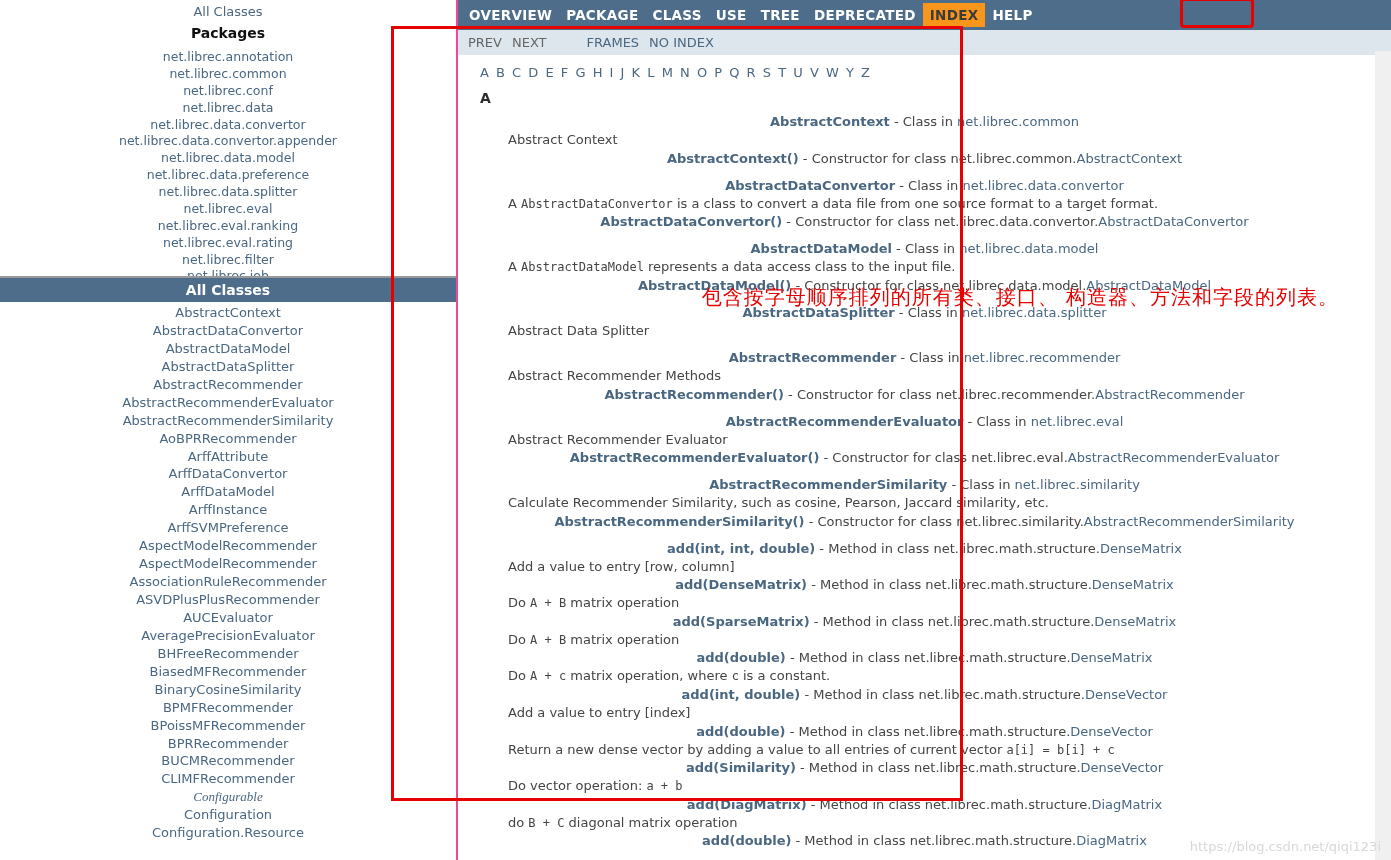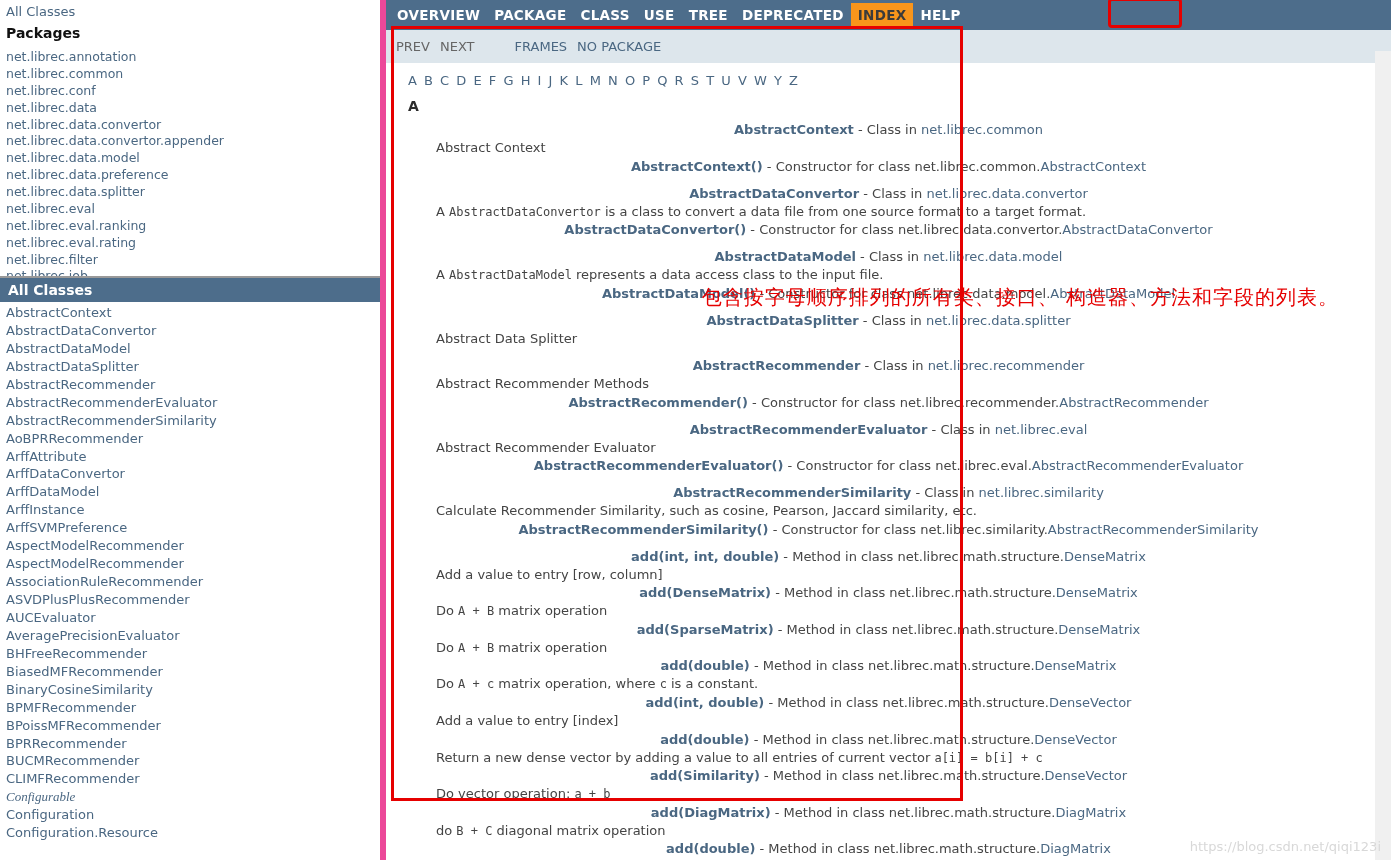--- a/index.html
+++ b/index.html
@@ -1,40 +1,40 @@
 <!DOCTYPE html>
 <html><head>
 <meta charset="utf-8">
 <style>
 * { margin:0; padding:0; box-sizing:border-box; }
 body { font-family:"DejaVu Sans",Arial,sans-serif; font-size:13px; color:#333; overflow:hidden; }
 a { color:#4a6782; text-decoration:none; }
 
 .container { display:flex; width:1391px; height:860px; }
-.left { width:386px; display:flex; flex-direction:column; border-right:6px solid #ec4899; }
+.left { width:458px; display:flex; flex-direction:column; border-right:2px solid #ec4899;text-align:center; }
 .right { flex:1; display:flex; flex-direction:column; overflow:hidden; }
 
 .panel-top { height:278px; overflow-y:scroll; border-bottom:2px solid #999; background:#fff; padding:2px 6px; }
 .panel-bottom { flex:1; overflow-y:scroll; background:#fff; }
 
 .all-classes-link { color:#4a6782; font-size:13px; display:block; margin:2px 0 6px; }
 .pkg-heading { font-weight:bold; color:#111; font-size:14px; margin:4px 0 8px; }
 .pkg-list a { display:block; color:#4a6782; font-size:12.5px; line-height:1.35; }
 
 .hdr-bar { background:#4d6d8b; color:#fff; font-weight:bold; font-size:14px; padding:4px 8px; }
 .cls-list { padding:2px 6px 20px; }
 .cls-list a { display:block; color:#4a6782; font-size:13px; line-height:1.38; }
 .cls-list a.italic { font-style:italic;font-family:Liberation Serif, serif; }
 
 .navbar { background:#4d6d8b; display:flex; align-items:center; height:30px; padding:0 4px; position:relative; }
 .navbar span { color:#fff; font-weight:bold; font-size:13.5px; padding:4px 7px; letter-spacing:0.3px; }
 .nav-index { background:#f8951b; color:#3b3b3b !important; position:relative; z-index:5; }
 .red-box-nav { position:absolute; border:3px solid #e60000; border-radius:4px; top:-2px; left:722px; width:74px; height:30px; z-index:6; pointer-events:none; }
 
-.subnav { background:#dde6ec; height:33px; display:flex; align-items:center; padding:12px 10px; gap:18px; font-size:13px; color:#666; }
+.subnav { background:#dde6ec; height:25px; display:flex; align-items:center; padding:12px 10px; gap:18px; font-size:13px; color:#666; }
 .subnav a { color:#4a6782; }
 .subnav .grp { display:flex; gap:10px; }
 .subnav .grp2 { margin-left:22px; }
 
 .content { flex:1; overflow-y:auto; padding:10px 22px 22px; position:relative; }
 .alpha { margin-bottom:10px; }
 .alpha a { color:#4a6782; margin-right:3px; font-size:13px; }
 .sect-letter { font-weight:bold; font-size:14px; color:#2c2c2c; margin:4px 0 8px; }
 
 .entry { margin:2px 0;text-align:center; }
@@ -123,21 +123,21 @@
         <span>HELP</span>
         <div class="red-box-nav"></div>
     </div>
     <div class="subnav">
       <div class="grp">
         <span>PREV</span>
         <span>NEXT</span>
       </div>
       <div class="grp grp2">
         <a href="#">FRAMES</a>
-        <a href="#">NO PACKAGE</a>
+        <a href="#">NO INDEX</a>
       </div>
     </div>
     <div class="content">
       <div class="alpha" id="alpha"><a href="#">A</a> <a href="#">B</a> <a href="#">C</a> <a href="#">D</a> <a href="#">E</a> <a href="#">F</a> <a href="#">G</a> <a href="#">H</a> <a href="#">I</a> <a href="#">J</a> <a href="#">K</a> <a href="#">L</a> <a href="#">M</a> <a href="#">N</a> <a href="#">O</a> <a href="#">P</a> <a href="#">Q</a> <a href="#">R</a> <a href="#">S</a> <a href="#">T</a> <a href="#">U</a> <a href="#">V</a> <a href="#">W</a> <a href="#">Y</a> <a href="#">Z</a> </div>
       <div class="sect-letter">A</div>
       <div id="entries">
           <div class="entry"><a class="lbl" href="#">AbstractContext</a><span class="txt"> - Class in </span><a class="pkg-link" href="#">net.librec.common</a></div>
           <div class="desc">Abstract Context</div>
           <div class="entry"><a class="lbl" href="#">AbstractContext()</a><span class="txt"> - Constructor for class net.librec.common.</span><a class="pkg-link" href="#">AbstractContext</a></div>
           <div style="height: 8px;"></div>

